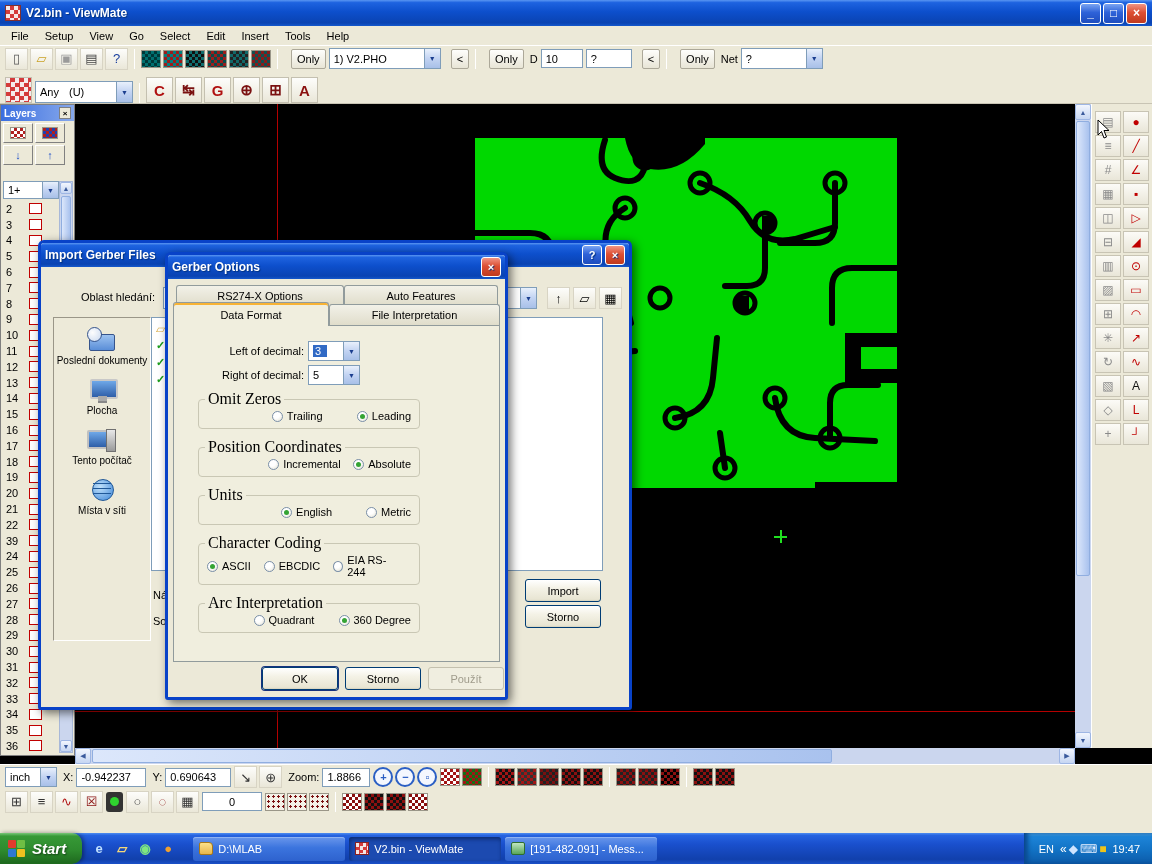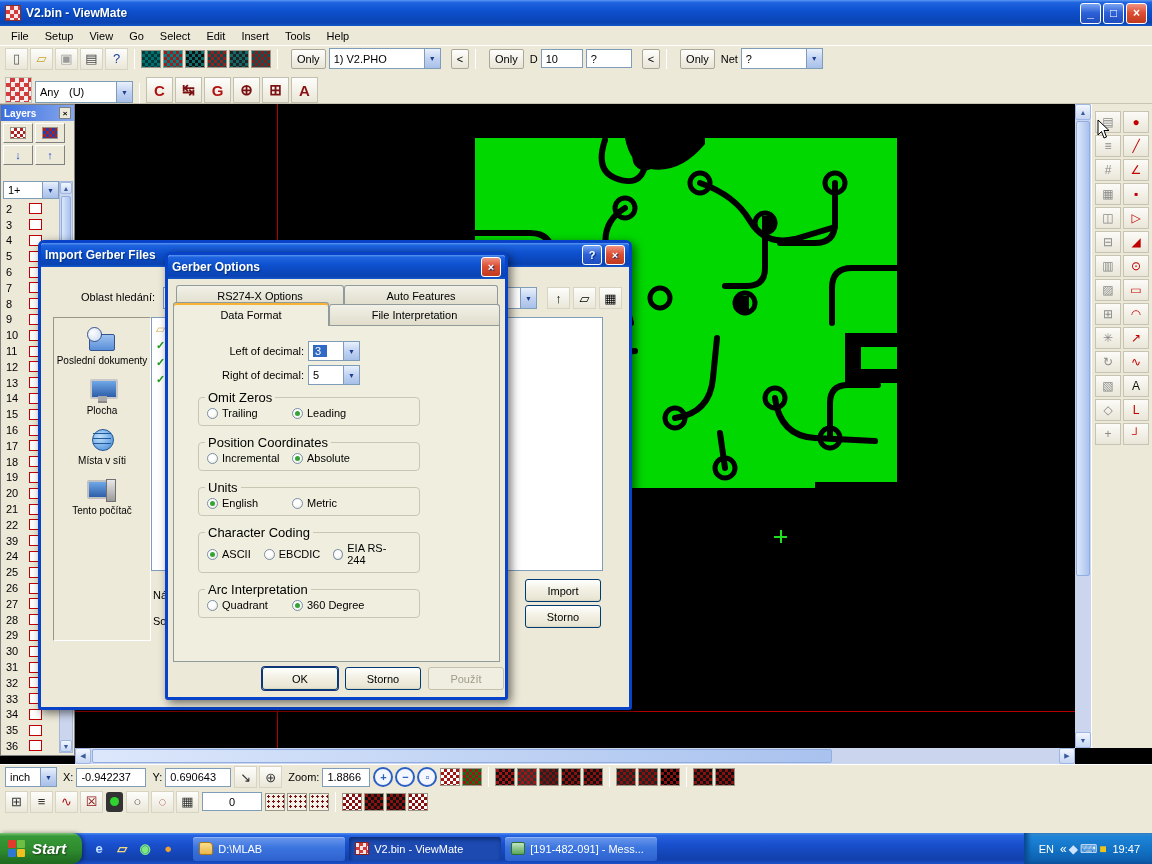--- a/index.html
+++ b/index.html
@@ -98,22 +98,22 @@
  background:linear-gradient(180deg,#FFFFFF,#F4F2E6 40%,#E8E5D3 92%,#D5D1BB);}
 .xpbtn.default{box-shadow:0 0 0 1px #16327E;}
 .xpbtn.disabled{color:#A09C8C;border-color:#C4C0AE;background:#F0EEE0;box-shadow:none;}
 
 #gerber-dialog{left:165px;top:252px;width:343px;height:448px;z-index:60;}
 .tab{position:absolute;border:1px solid #919B9C;border-bottom:none;border-radius:3px 3px 0 0;background:linear-gradient(#F2F1E8,#E0DDCB);display:flex;align-items:center;justify-content:center;}
 .tab.active{background:#F0EEDE;z-index:3;box-shadow:inset 0 2px 0 #F8B334;}
 .tabpanel{position:absolute;left:5px;top:70px;width:327px;height:337px;border:1px solid #919B9C;background:#F0EEDE;}
 .gopt-label{position:absolute;width:112px;text-align:right;}
 .grp{border:1px solid #C9C7B4;border-radius:4px;padding:1px 8px 6px;margin-bottom:9px;background:transparent;}
-.grp legend{padding:0 3px;margin-left:-2px;font-size:13px;}
-.grp-row{display:flex;align-items:center;margin-top:1px;}
+.grp legend{padding:0 3px;margin-left:-2px;font-size:16px;font-family:Liberation Serif, serif;}
+.grp-row{display:flex;align-items:center;margin-top:1px;justify-content:flex-end;}
 .grp.two .radio:first-child{width:85px;}
 .grp.three .radio{margin-right:13px;}
 .radio{display:inline-flex;align-items:center;gap:4px;}
 .rdot{width:11px;height:11px;border-radius:50%;border:1px solid #7A8FA8;background:radial-gradient(circle at 35% 30%,#fff 40%,#E3E1D2);display:inline-flex;align-items:center;justify-content:center;}
 .rdot.sel::after{content:'';width:5px;height:5px;border-radius:50%;background:#35A435;}
 
 #import-dialog{left:38px;top:240px;width:594px;height:470px;z-index:50;}
 #import-places{position:absolute;left:12px;top:74px;width:98px;height:324px;background:#EDEAD9;border:1px solid;border-color:#9A9688 #fff #fff #9A9688;padding-top:4px;}
 .place{text-align:center;padding:5px 2px 6px;}
 .plabel{font-size:10px;line-height:11px;}
@@ -684,26 +684,26 @@
   <div id="import-places">
       <div class="place">
         <div class="picon recent-documents"></div>
         <div class="plabel">Poslední dokumenty</div>
       </div>
       <div class="place">
         <div class="picon desktop"></div>
         <div class="plabel">Plocha</div>
       </div>
       <div class="place">
+        <div class="picon my-computer"></div>
+        <div class="plabel">Tento počítač</div>
+      </div>
+      <div class="place">
         <div class="picon network-places"></div>
         <div class="plabel">Místa v síti</div>
-      </div>
-      <div class="place">
-        <div class="picon my-computer"></div>
-        <div class="plabel">Tento počítač</div>
       </div>
     </div>
   <div id="file-list">
       <div class="frow">
         <span class="ficon folder">▱</span>
       </div>
       <div class="frow">
         <span class="ficon check">✓</span>
       </div>
       <div class="frow">

